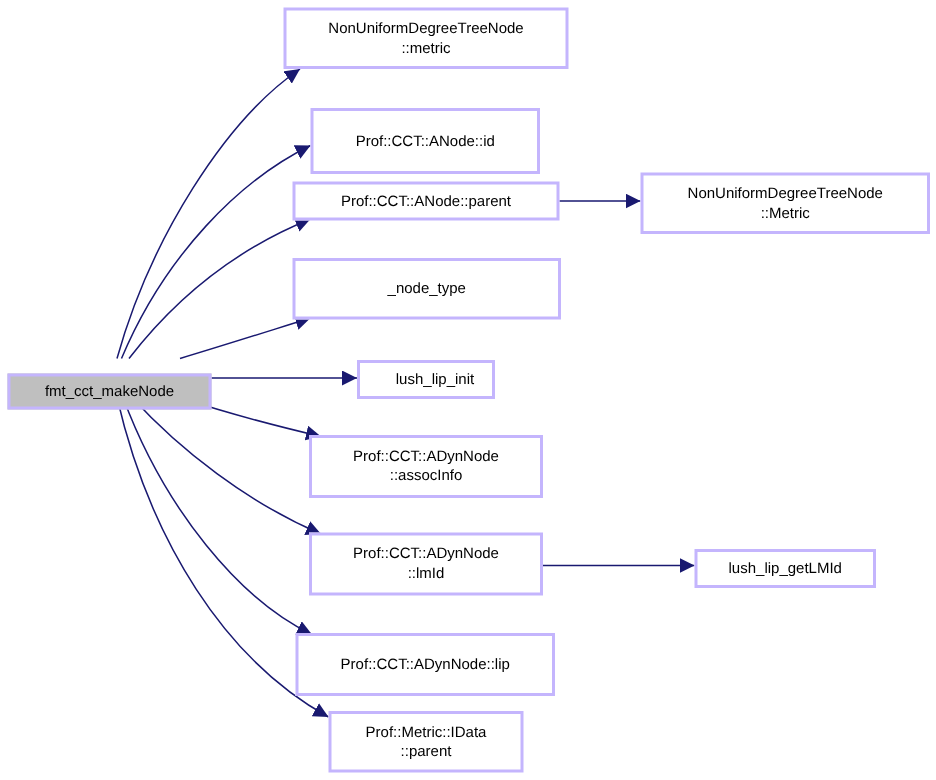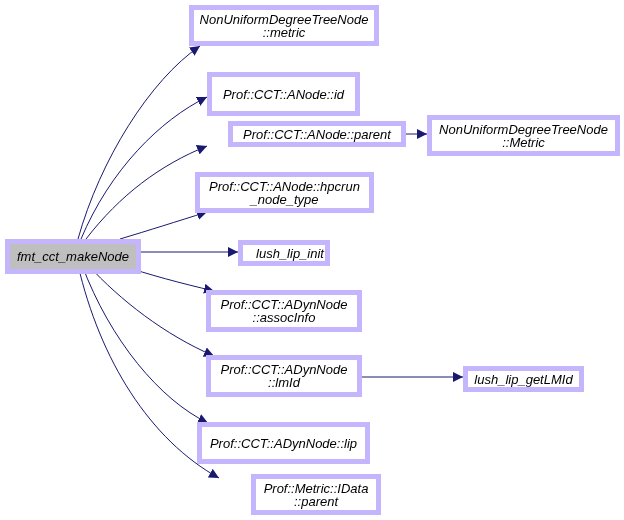--- a/index.html
+++ b/index.html
@@ -1,25 +1,24 @@
 <!DOCTYPE html>
 <html><head>
   <meta charset="utf-8">
   <style>
     html, body { margin: 0; padding: 0; background: #ffffff; }
     body { width: 624px; height: 520px; position: relative; overflow: hidden;
            font-family: "Liberation Sans", sans-serif; }
     #edges { position: absolute; left: 0; top: 0; width: 624px; height: 520px; }
     .node {
       position: absolute; box-sizing: border-box;
-      border: 5px solid #c4b5fd; background: #ffffff;
+      border: 2px solid #c4b5fd; background: #ffffff;
       display: flex; flex-direction: column; align-items: center; justify-content: center;
-      font-size: 13px; line-height: 13px; color: #000000; text-align: center;
+      font-size: 10px; line-height: 13px; color: #000000; text-align: center;
       cursor: pointer;
-      font-style: italic;
     }
     .node.root { background: #bfbfbf; cursor: default; }
     .node span { display: block; white-space: nowrap; }
   </style>
 </head>
 <body>
 
 <svg id="edges" xmlns="http://www.w3.org/2000/svg">
   <defs>
     <marker id="arrow" viewBox="0 0 10 10" refX="10" refY="5" markerWidth="10" markerHeight="10" markerUnits="userSpaceOnUse" orient="auto">
@@ -32,39 +31,38 @@
   <path fill="none" stroke="#191970" stroke-width="1" marker-end="url(#arrow)" d="M120,239 C150,230 175,222 207,212"></path>
   <path fill="none" stroke="#191970" stroke-width="1" marker-end="url(#arrow)" d="M141,252 L238,252"></path>
   <path fill="none" stroke="#191970" stroke-width="1" marker-end="url(#arrow)" d="M120,265 C150,275 180,283 214,291"></path>
   <path fill="none" stroke="#191970" stroke-width="1" marker-end="url(#arrow)" d="M88,265 C120,300 165,335 214,356"></path>
   <path fill="none" stroke="#191970" stroke-width="1" marker-end="url(#arrow)" d="M82,265 C110,340 160,400 208,423"></path>
   <path fill="none" stroke="#191970" stroke-width="1" marker-end="url(#arrow)" d="M78,265 C100,360 150,440 219,478"></path>
   <path fill="none" stroke="#191970" stroke-width="1" marker-end="url(#arrow)" d="M372,134 L427,134"></path>
   <path fill="none" stroke="#191970" stroke-width="1" marker-end="url(#arrow)" d="M361,377 L463,377"></path>
 </svg>
 
-<div class="node root" style="left:5px;top:239px;width:136px;height:35px;">
+<div class="node root" style="left:5px;top:249px;width:136px;height:24px;">
   <span>fmt_cct_makeNode</span>
 </div>
 
 <div class="node" style="left:189px;top:5px;width:190px;height:41px;">
   <span>NonUniformDegreeTreeNode</span>
   <span>::metric</span>
 </div>
 
 <div class="node" style="left:207px;top:72px;width:153px;height:44px;">
   <span>Prof::CCT::ANode::id</span>
 </div>
 
-<div class="node" style="left:195px;top:121px;width:178px;height:26px;margin-left:33px;">
+<div class="node" style="left:195px;top:121px;width:178px;height:26px;">
   <span>Prof::CCT::ANode::parent</span>
 </div>
 
 <div class="node" style="left:195px;top:172px;width:179px;height:41px;">
-  <span>Prof::CCT::ANode::hpcrun</span>
   <span>_node_type</span>
 </div>
 
 <div class="node" style="left:238px;top:240px;width:92px;height:26px;padding-left:12px;">
   <span>lush_lip_init</span>
 </div>
 
 <div class="node" style="left:206px;top:290px;width:156px;height:42px;">
   <span>Prof::CCT::ADynNode</span>
   <span>::assocInfo</span>
@@ -72,21 +70,21 @@
 
 <div class="node" style="left:206px;top:355px;width:156px;height:42px;">
   <span>Prof::CCT::ADynNode</span>
   <span>::lmId</span>
 </div>
 
 <div class="node" style="left:197px;top:422px;width:173px;height:42px;">
   <span>Prof::CCT::ADynNode::lip</span>
 </div>
 
-<div class="node" style="left:219px;top:474px;width:130px;height:41px;margin-left:32px;">
+<div class="node" style="left:219px;top:474px;width:130px;height:41px;">
   <span>Prof::Metric::IData</span>
   <span>::parent</span>
 </div>
 
 <div class="node" style="left:427px;top:115px;width:193px;height:41px;">
   <span>NonUniformDegreeTreeNode</span>
   <span>::Metric</span>
 </div>
 
 <div class="node" style="left:463px;top:366px;width:121px;height:26px;justify-content:center;">

